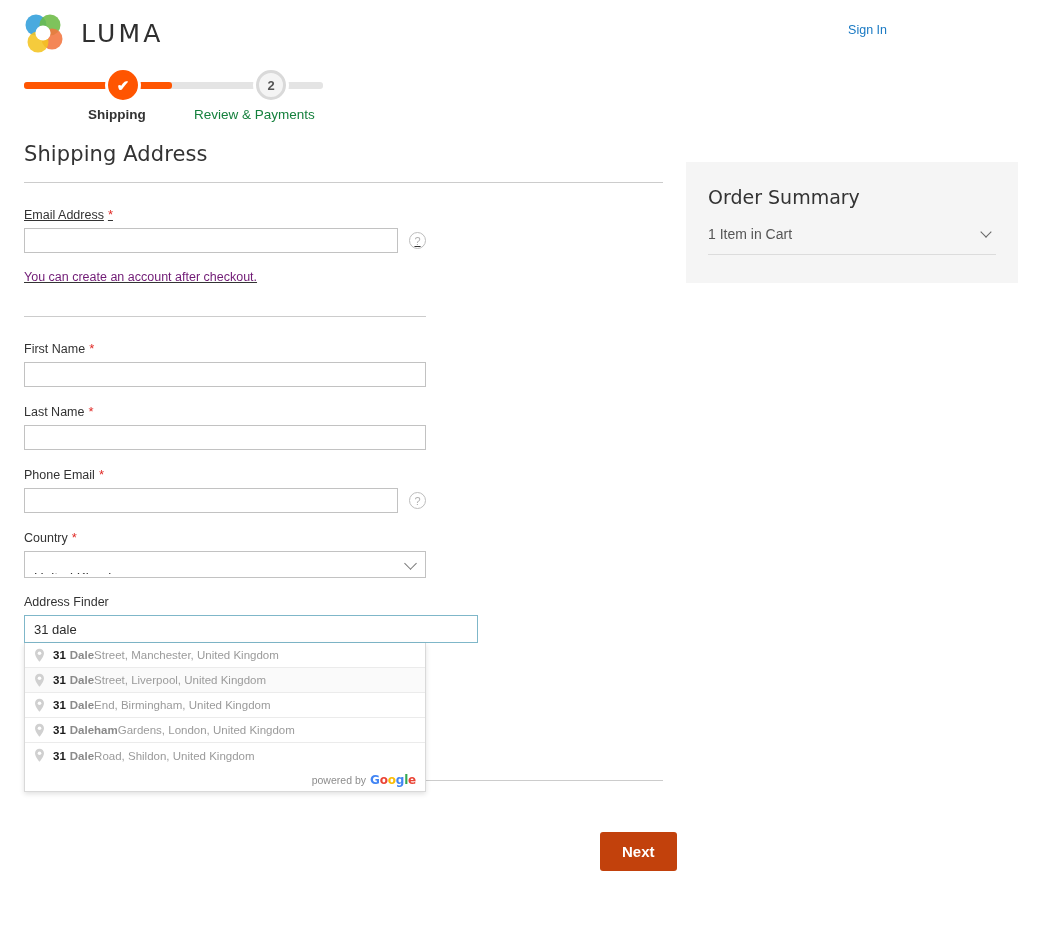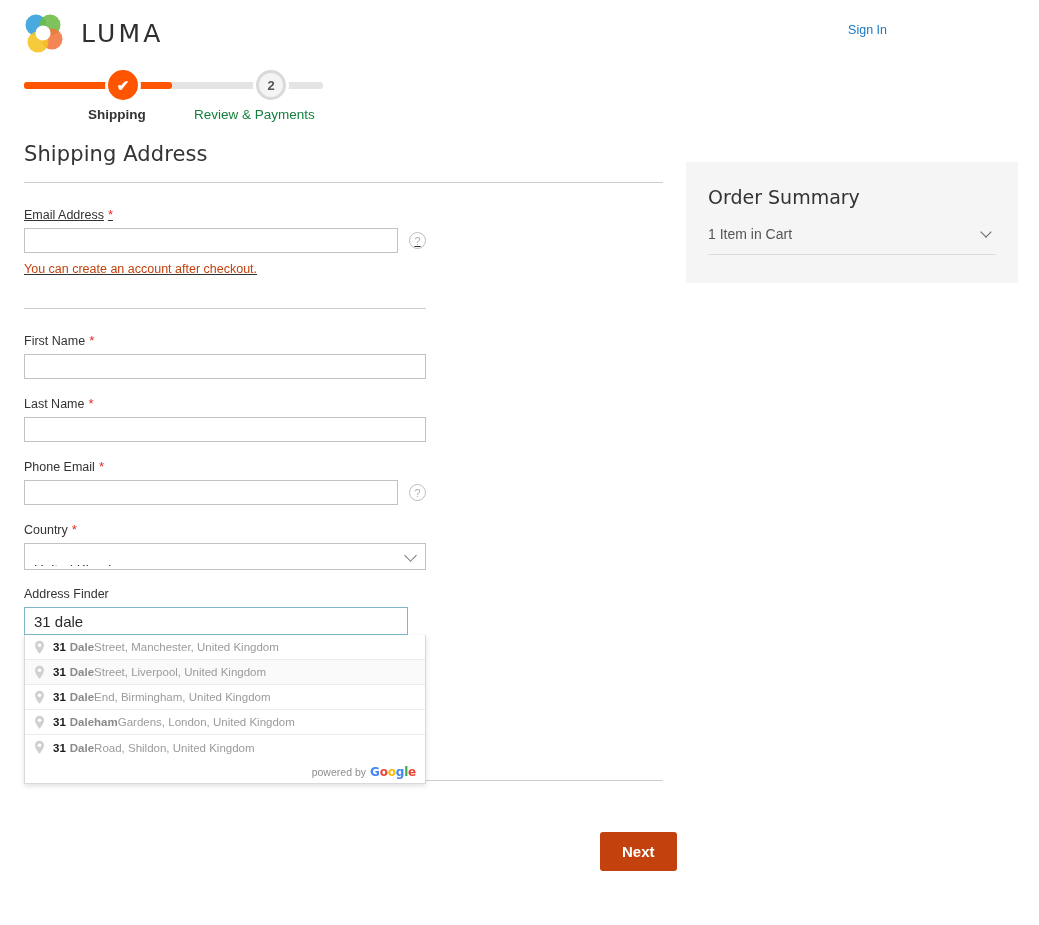--- a/index.html
+++ b/index.html
@@ -79,39 +79,39 @@
     font-size: 13px; padding: 3px 9px; color: #333;
     font-family: "Liberation Sans", sans-serif; outline: none; display: block;
   }
   .input.with-help { width: 374px; }
   .input-row { display: flex; align-items: center; }
   .help-icon {
     width: 17px; height: 17px; border: 1px solid #bdbdbd; border-radius: 50%;
     margin-left: 11px; display: flex; align-items: center; justify-content: center;
     font-size: 11px; color: #b0b0b0; cursor: pointer; user-select: none;
   }
-  .note { font-size: 12.5px; color: #c2410c; margin-top: 9px; }
+  .note { font-size: 12.5px; color: #701a75; margin-top: 17px; }
   .select-wrap { position: relative; width: 402px; }
   .select {
     width: 402px; height: 27px; border: 1px solid #c2c2c2; background: #fff;
     font-size: 13.5px; padding: 18px 28px 3px 9px; color: #333;
     font-family: "Liberation Sans", sans-serif; appearance: none;
     -webkit-appearance: none; outline: none; display: block;
   }
   .select-chev {
     position: absolute; right: 11px; top: 8px; width: 9px; height: 9px;
     border-right: 1.6px solid #777; border-bottom: 1.6px solid #777;
     transform: rotate(45deg); pointer-events: none;
   }
 
   
   .finder-wrap { position: relative; width: 402px; }
   .finder-input {
-    width: 384px; height: 28px; border: 1px solid #7fb7c9; background: #fff;
-    font-size: 15px; padding: 1px 9px; color: #2b2b2b;
+    width: 454px; height: 28px; border: 1px solid #7fb7c9; background: #fff;
+    font-size: 13px; padding: 1px 9px; color: #2b2b2b;
     font-family: "Liberation Sans", sans-serif; outline: none; display: block;
   }
   .pac {
     position: absolute; left: 0; top: 28px; width: 402px; background: #fff;
     border: 1px solid #d9d9d9; border-top: none; z-index: 30;
     box-shadow: 0 2px 5px rgba(0,0,0,.12);
   }
   .pac-item {
     display: flex; align-items: center; height: 25px; padding: 0 8px;
     border-bottom: 1px solid #ebebeb; font-size: 11.5px; cursor: pointer;

